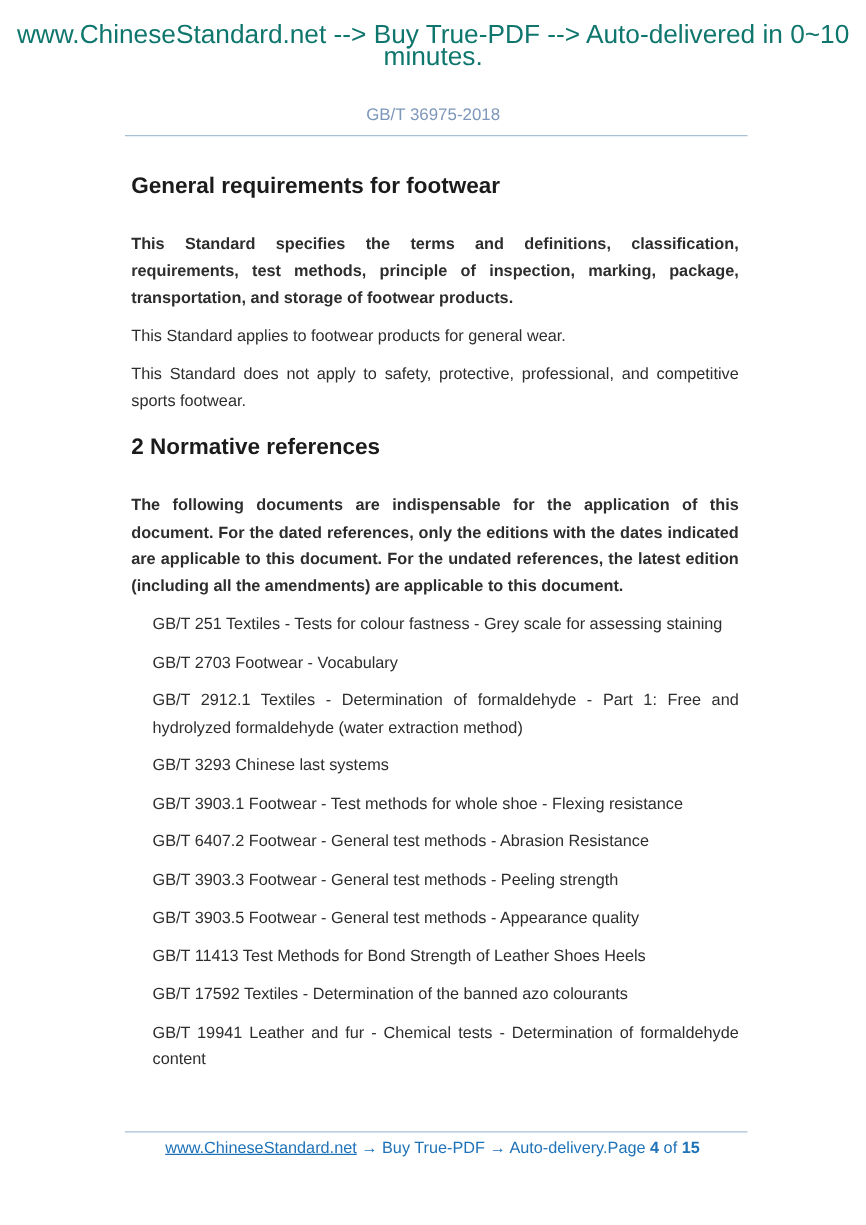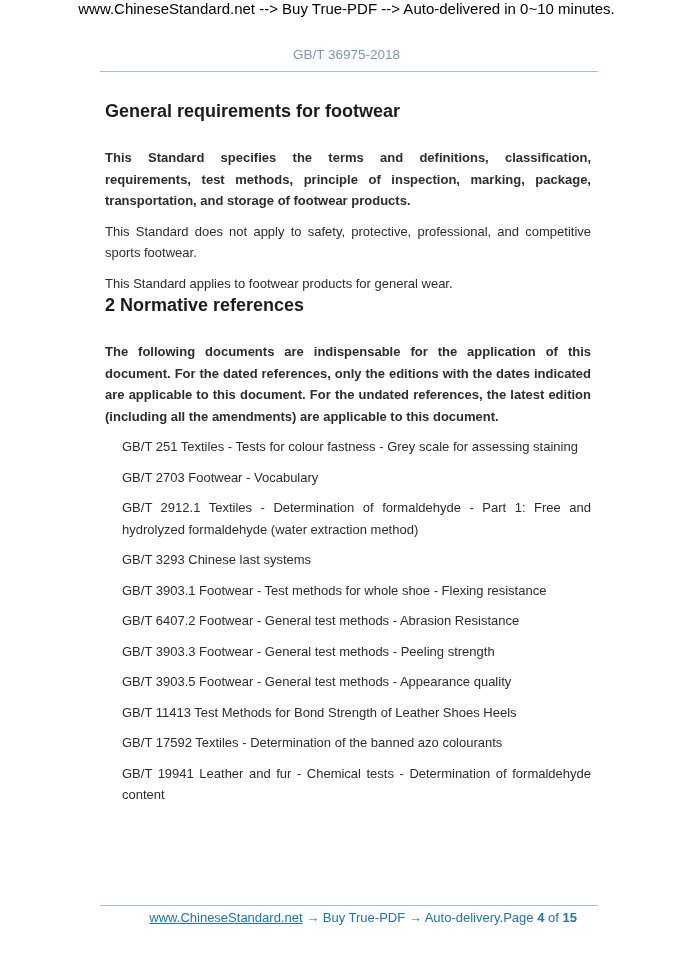--- a/index.html
+++ b/index.html
@@ -3,22 +3,22 @@
 <meta charset="utf-8">
 <style>
   * { margin:0; padding:0; box-sizing:border-box; }
   html, body { background:#ffffff; }
   .page {
     width:693px; height:980px; position:relative; overflow:hidden;
     background:#ffffff; color:#2d2d2d;
     font-family:"Liberation Sans","DejaVu Sans",sans-serif;
   }
   .promo {
-    text-align:center;
-    font-size:15px; color:#000000; line-height:18px;
+    padding-top:19px; text-align:center;
+    font-size:21px; color:#0f766e; line-height:18px;
   }
   .docnum {
     margin-top:29px; text-align:center;
     font-size:13.5px; color:#7d97ba; line-height:16px;
   }
   .rule {
     border:none; border-top:1px solid #a5c0d8; height:0;
     margin-left:100px; margin-right:95px;
   }
   .rule-top { margin-top:8px; }
@@ -28,27 +28,27 @@
   }
   .title {
     margin-top:29px; 
     font-size:18px; font-weight:bold; color:#1b1b1b; line-height:21px;
   }
   .heading {
     font-size:18px; font-weight:bold; color:#1b1b1b;
     line-height:22px; text-align:left;
   }
   .heading-scope { margin-top:44px; }
-  .heading-refs  { }
+  .heading-refs  { margin-top:15px; }
   .para      { margin-top:9px; }
   .para-lead { margin-top:25px;font-weight:bold; }
   .ref-item  { margin-top:9px; margin-left:17px; }
   .footer { position:absolute; top:905px; left:0; right:0; }
   .footer-row {
-    display:flex; justify-content:flex-end; align-items:baseline;
+    display:flex; justify-content:center; align-items:baseline;
     padding:3px 116px 0 115px;
     font-size:13px; color:#1e72b8; line-height:17px;
   }
   .footer-left { white-space:nowrap; }
   .footer-right { white-space:nowrap; }
   .site-link { color:#1e72b8; text-decoration:underline; cursor:pointer; }
   .page-num { font-weight:bold; }
 </style>
 </head>
 <body>
@@ -56,22 +56,22 @@
 <div class="page">
 
   <div class="promo">www.ChineseStandard.net --&gt; Buy True-PDF --&gt; Auto-delivered in 0~10 minutes.</div>
   <div class="docnum">GB/T 36975-2018</div>
   <hr class="rule rule-top">
 
   <div class="content">
     <div class="title">General requirements for footwear</div>
 
     <p class="para para-lead">This Standard specifies the terms and definitions, classification, requirements, test methods, principle of inspection, marking, package, transportation, and storage of footwear products.</p>
+    <p class="para">This Standard applies to footwear products for general wear.</p>
     <p class="para">This Standard does not apply to safety, protective, professional, and competitive sports footwear.</p>
-    <p class="para">This Standard applies to footwear products for general wear.</p>
 
     <div class="heading heading-refs">2 Normative references</div>
     <p class="para para-lead">The following documents are indispensable for the application of this document. For the dated references, only the editions with the dates indicated are applicable to this document. For the undated references, the latest edition (including all the amendments) are applicable to this document.</p>
 
     <p class="para ref-item">GB/T 251 Textiles - Tests for colour fastness - Grey scale for assessing staining</p>
     <p class="para ref-item">GB/T 2703 Footwear - Vocabulary</p>
     <p class="para ref-item">GB/T 2912.1 Textiles - Determination of formaldehyde - Part 1: Free and hydrolyzed formaldehyde (water extraction method)</p>
     <p class="para ref-item">GB/T 3293 Chinese last systems</p>
     <p class="para ref-item">GB/T 3903.1 Footwear - Test methods for whole shoe - Flexing resistance</p>
     <p class="para ref-item">GB/T 6407.2 Footwear - General test methods - Abrasion Resistance</p>

